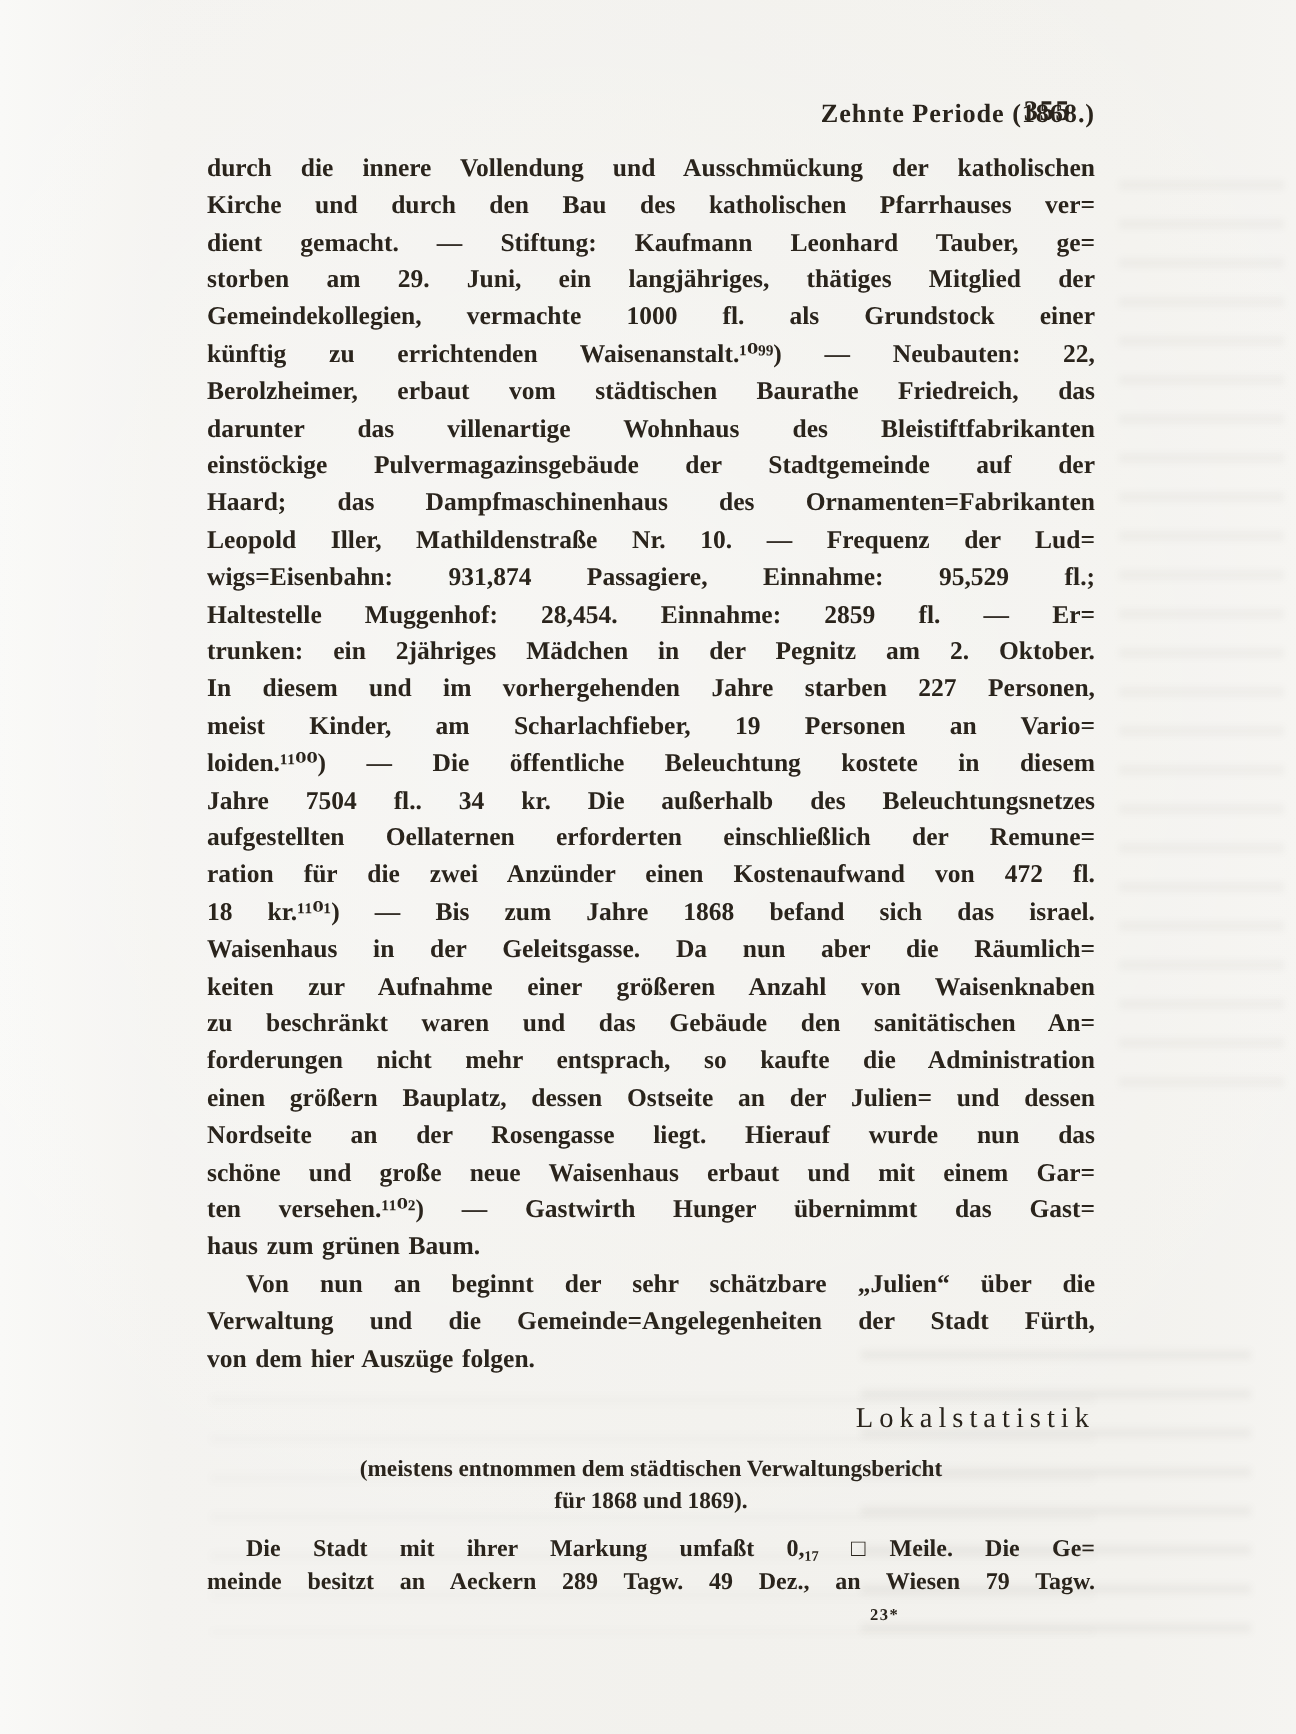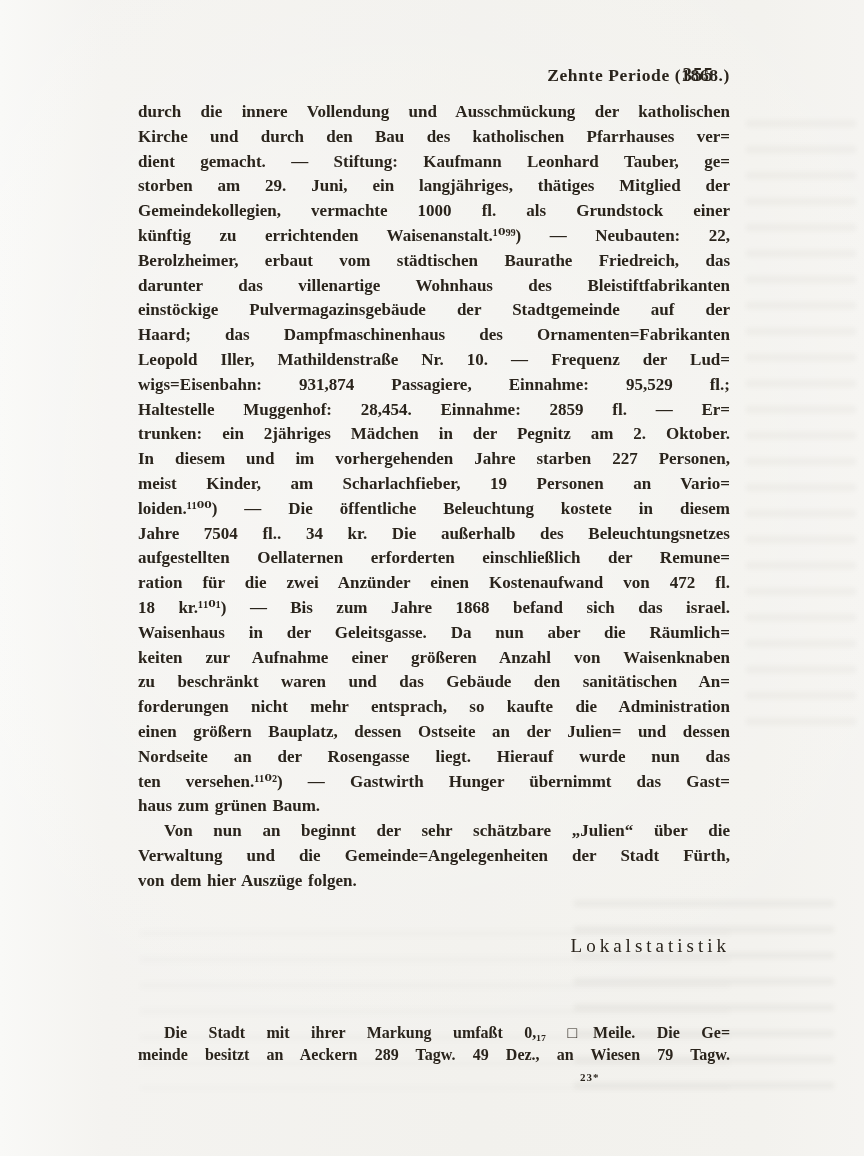--- a/index.html
+++ b/index.html
@@ -164,29 +164,34 @@
         <div class="line">Jahre 7504 fl.. 34 kr. Die außerhalb des Beleuchtungsnetzes</div>
         <div class="line">aufgestellten Oellaternen erforderten einschließlich der Remune=</div>
         <div class="line">ration für die zwei Anzünder einen Kostenaufwand von 472 fl.</div>
         <div class="line">18 kr.¹¹⁰¹) — Bis zum Jahre 1868 befand sich das israel.</div>
         <div class="line">Waisenhaus in der Geleitsgasse. Da nun aber die Räumlich=</div>
         <div class="line">keiten zur Aufnahme einer größeren Anzahl von Waisenknaben</div>
         <div class="line">zu beschränkt waren und das Gebäude den sanitätischen An=</div>
         <div class="line">forderungen nicht mehr entsprach, so kaufte die Administration</div>
         <div class="line">einen größern Bauplatz, dessen Ostseite an der Julien= und dessen</div>
         <div class="line">Nordseite an der Rosengasse liegt. Hierauf wurde nun das</div>
+        <div class="line">schöne und große neue Waisenhaus erbaut und mit einem Gar=</div>
         <div class="line">ten versehen.¹¹⁰²) — Gastwirth Hunger übernimmt das Gast=</div>
         <div class="line endp">haus zum grünen Baum.</div>
         <div class="line indent">Von nun an beginnt der sehr schätzbare „Julien“ über die</div>
         <div class="line">Verwaltung und die Gemeinde=Angelegenheiten der Stadt Fürth,</div>
         <div class="line endp">von dem hier Auszüge folgen.</div>
       </div>
 
     <h2 class="section-heading">Lokalstatistik</h2>
 
+    <div class="section-subtitle">
+      <div class="subtitle-line">(meistens entnommen dem städtischen Verwaltungsbericht</div>
+      <div class="subtitle-line">für 1868 und 1869).</div>
+    </div>
 
     <div class="stats-paragraph">
 
     <div class="line stats-line indent">Die Stadt mit ihrer Markung umfaßt 0,₁₇ □Meile. Die Ge=</div>
         <div class="line stats-line">meinde besitzt an Aeckern 289 Tagw. 49 Dez., an Wiesen 79 Tagw.</div>
       </div>
 
     <div class="signature-row">
       <span class="signature-mark">23*</span>
     </div>

